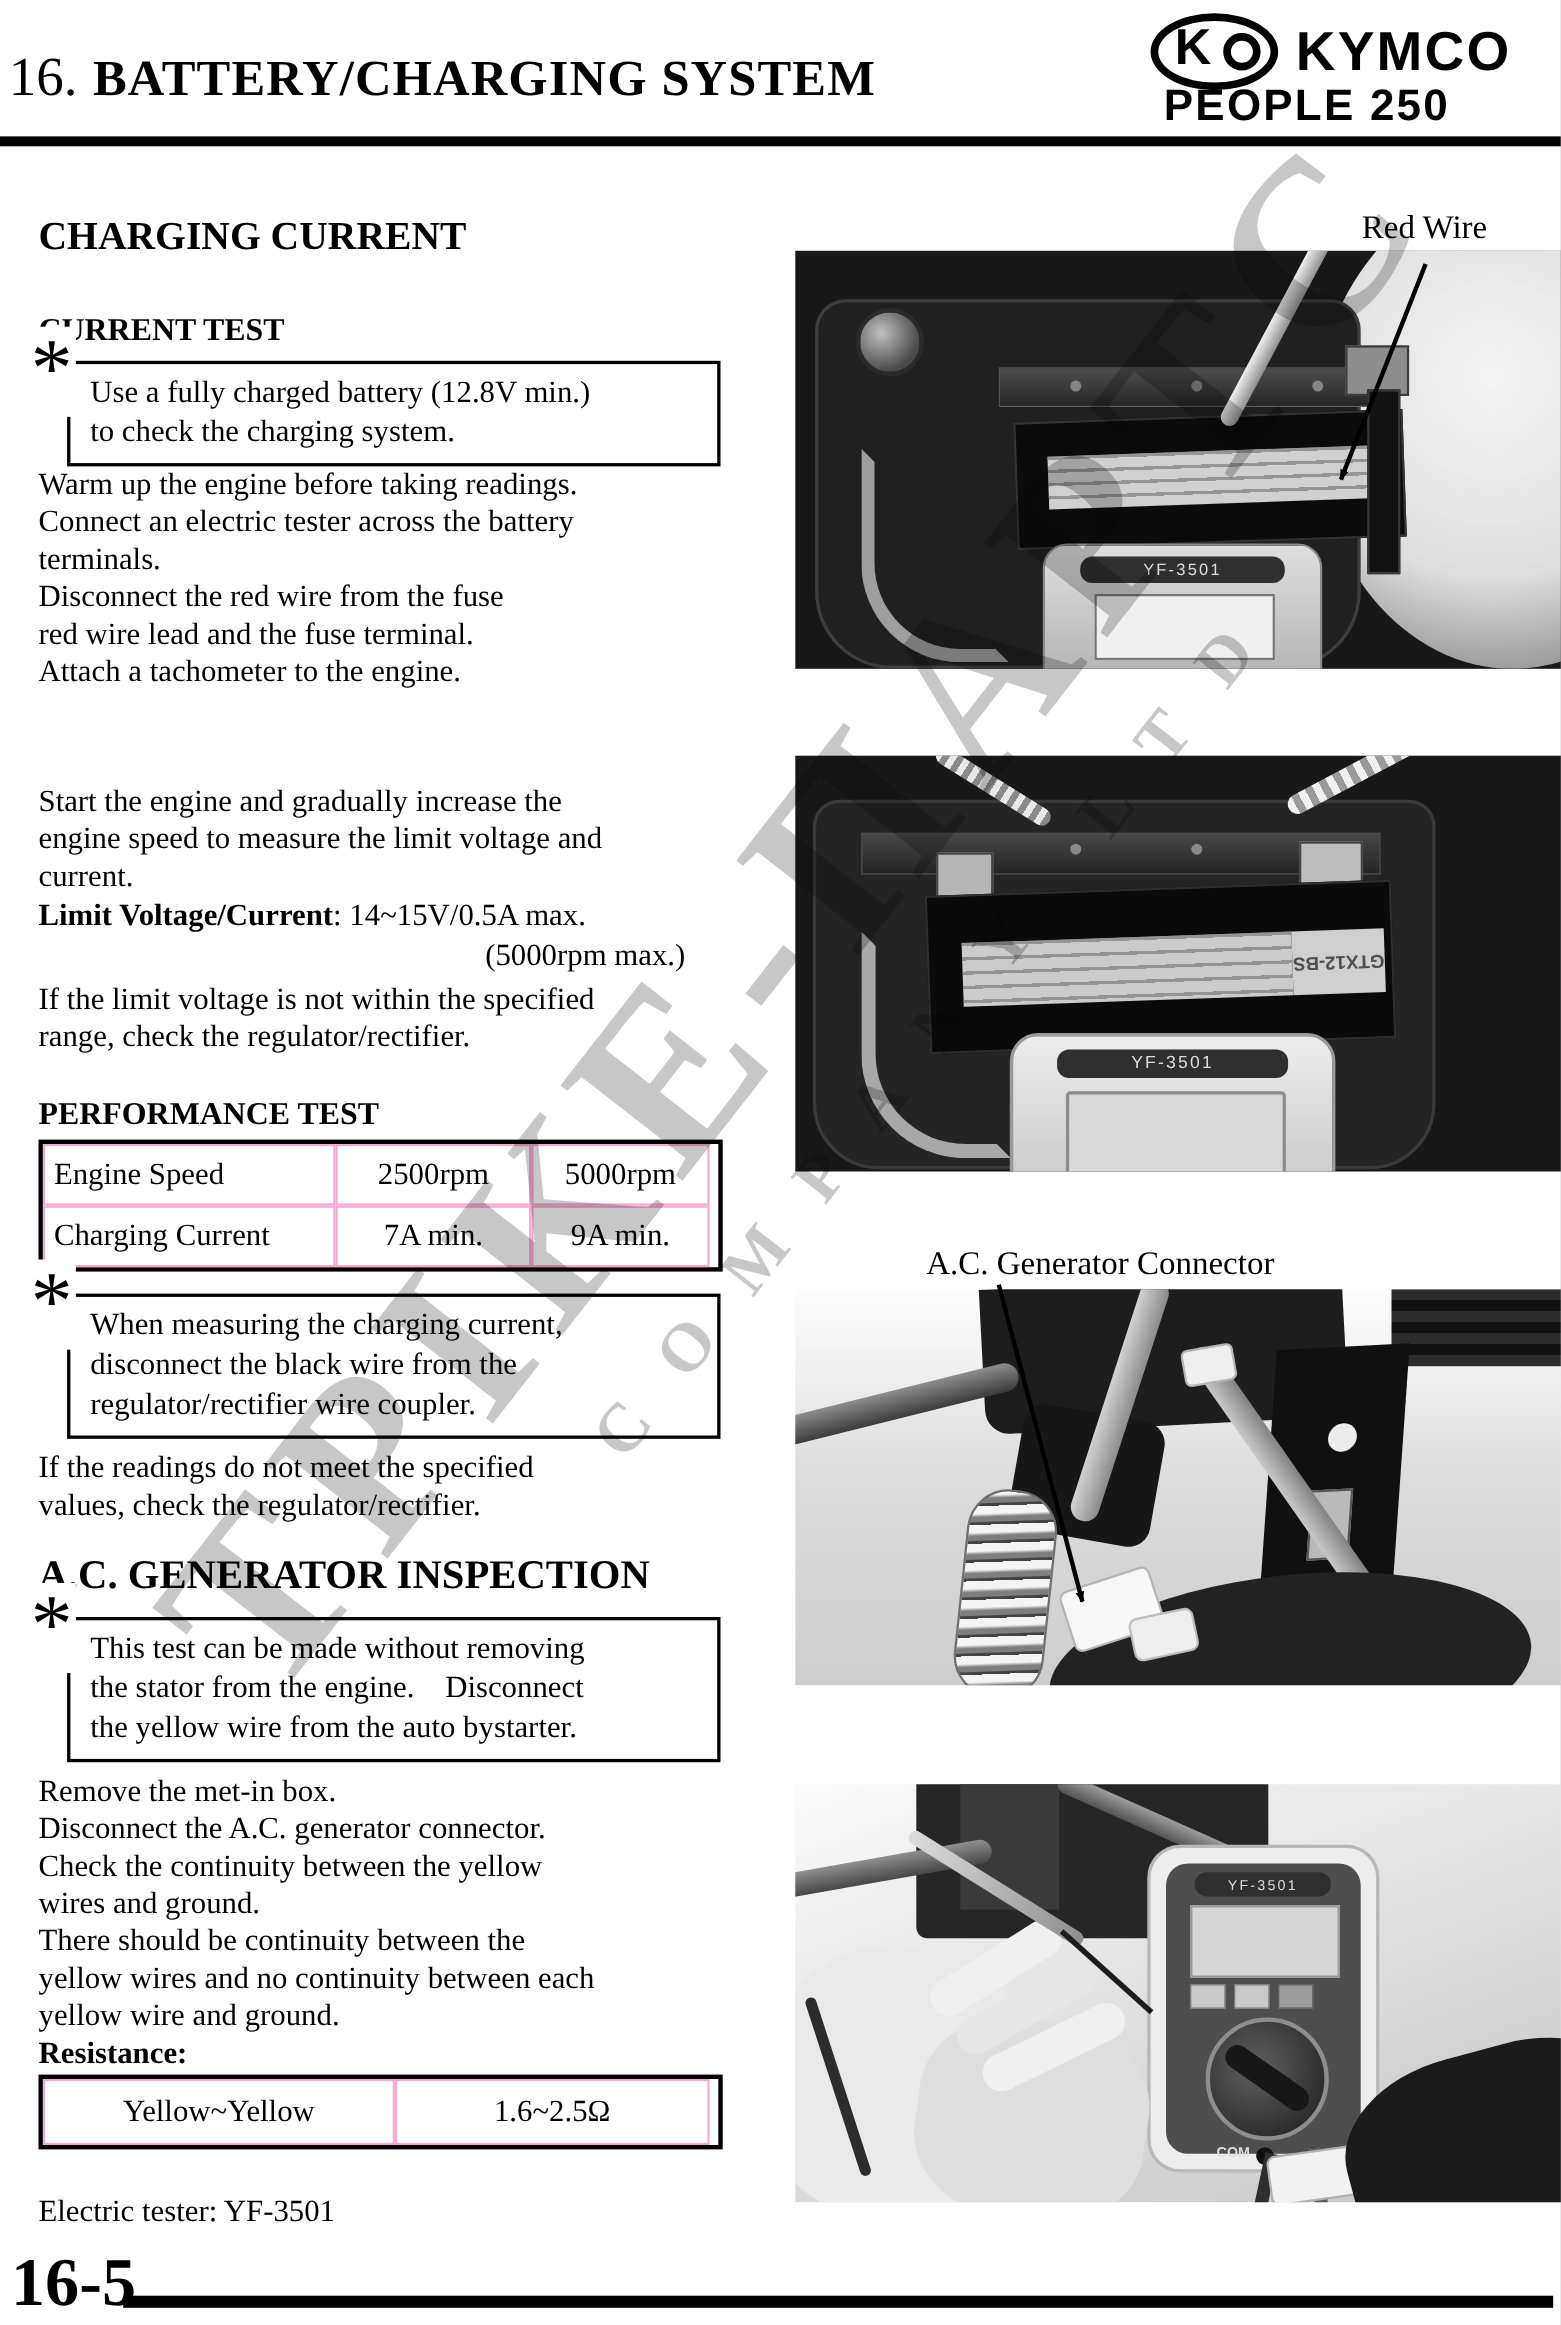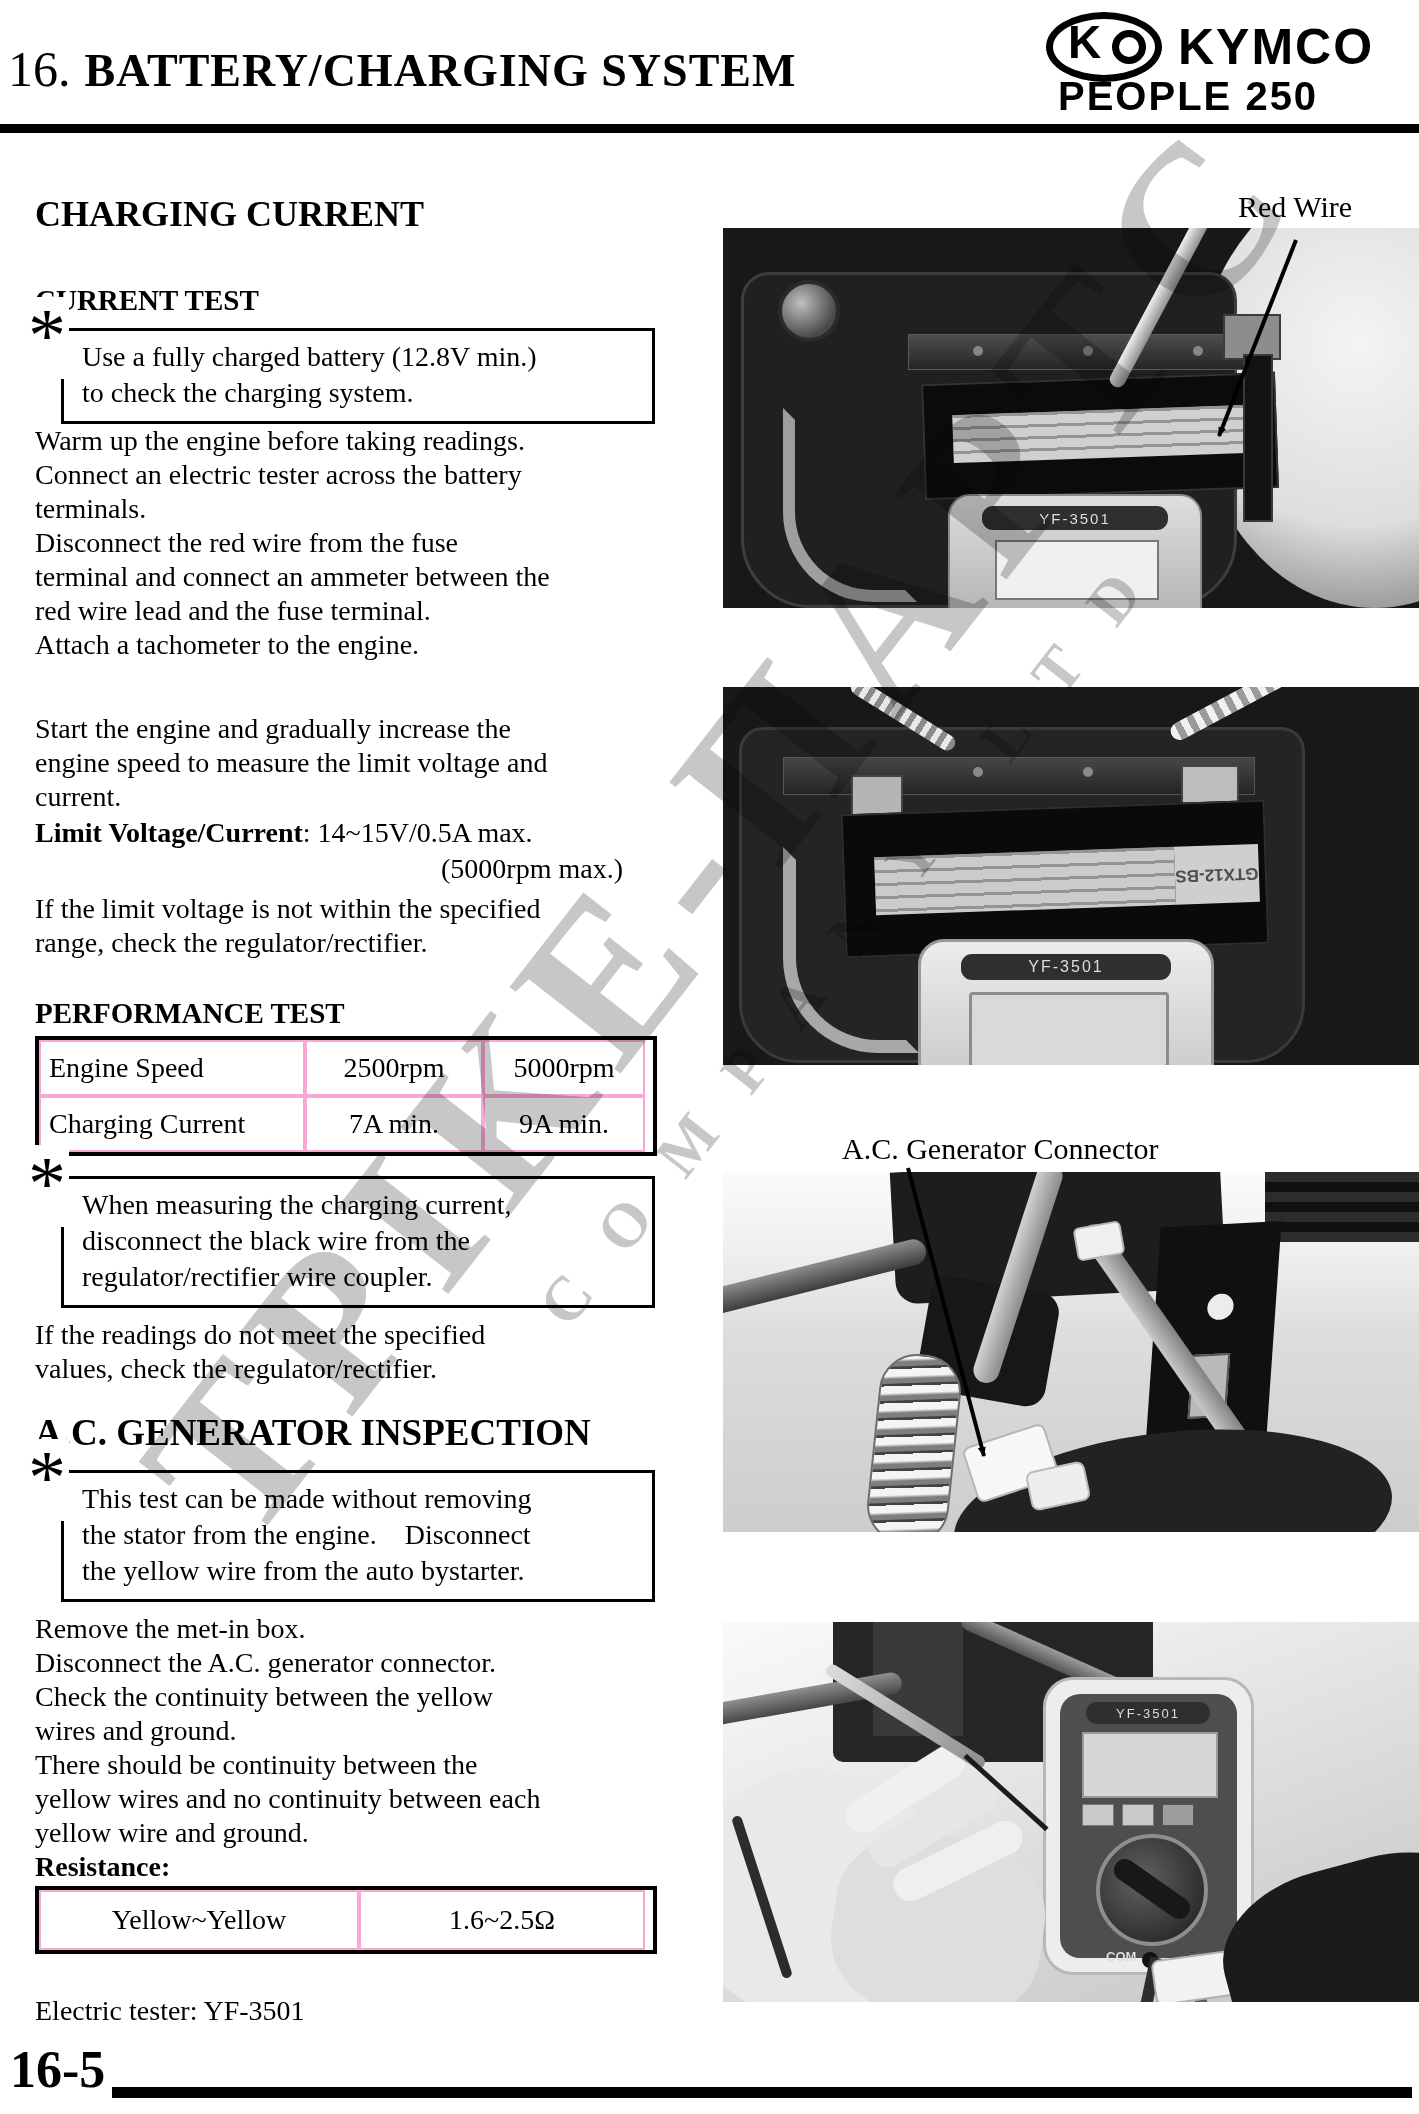--- a/index.html
+++ b/index.html
@@ -43,21 +43,21 @@
   .meterband{background:#2f2f2f;color:#ddd;border-radius:11px;display:flex;align-items:center;justify-content:center;
              font-family:"Liberation Sans","DejaVu Sans",sans-serif;letter-spacing:2px;}
 
   
   .watermark{position:absolute;left:-360px;top:700px;width:2240px;text-align:center;
              transform:rotate(-52deg);z-index:7;pointer-events:none;mix-blend-mode:multiply;color:#c7c7c7;}
   .wm1{font-weight:700;font-size:215px;letter-spacing:22px;line-height:1;white-space:pre;}
   .wm2{font-weight:700;font-size:62px;letter-spacing:48px;margin-top:26px;white-space:pre;}
 
   
-  .pagenum{position:absolute;left:10px;top:2040px;font-weight:700;font-size:52px;z-index:3;}
+  .pagenum{position:absolute;left:10px;top:2040px;font-weight:700;font-size:62px;z-index:3;}
   .footer-rule{position:absolute;left:112px;top:2087px;width:1300px;height:11px;background:#000;z-index:3;}
 </style>
 </head>
 <body>
 
 <div class="page">
 
   <div class="brand">
     <div class="logo-ellipse">
       <span class="logo-k sans">K</span>
@@ -81,21 +81,20 @@
       <span class="ast">*</span>
       <div class="line">Use a fully charged battery (12.8V min.)</div>
       <div class="line">to check the charging system.</div>
     </div>
 
     <div class="para" style="top:424px;">
       <div class="line">Warm up the engine before taking readings.</div>
       <div class="line">Connect an electric tester across the battery</div>
       <div class="line">terminals.</div>
       <div class="line">Disconnect the red wire from the fuse</div>
-      <div class="line">terminal and connect an ammeter between the</div>
       <div class="line">red wire lead and the fuse terminal.</div>
       <div class="line">Attach a tachometer to the engine.</div>
     </div>
 
     <div class="para" style="top:712px;">
       <div class="line">Start the engine and gradually increase the</div>
       <div class="line">engine speed to measure the limit voltage and</div>
       <div class="line">current.</div>
     </div>
     <div class="para" style="top:816px;">

